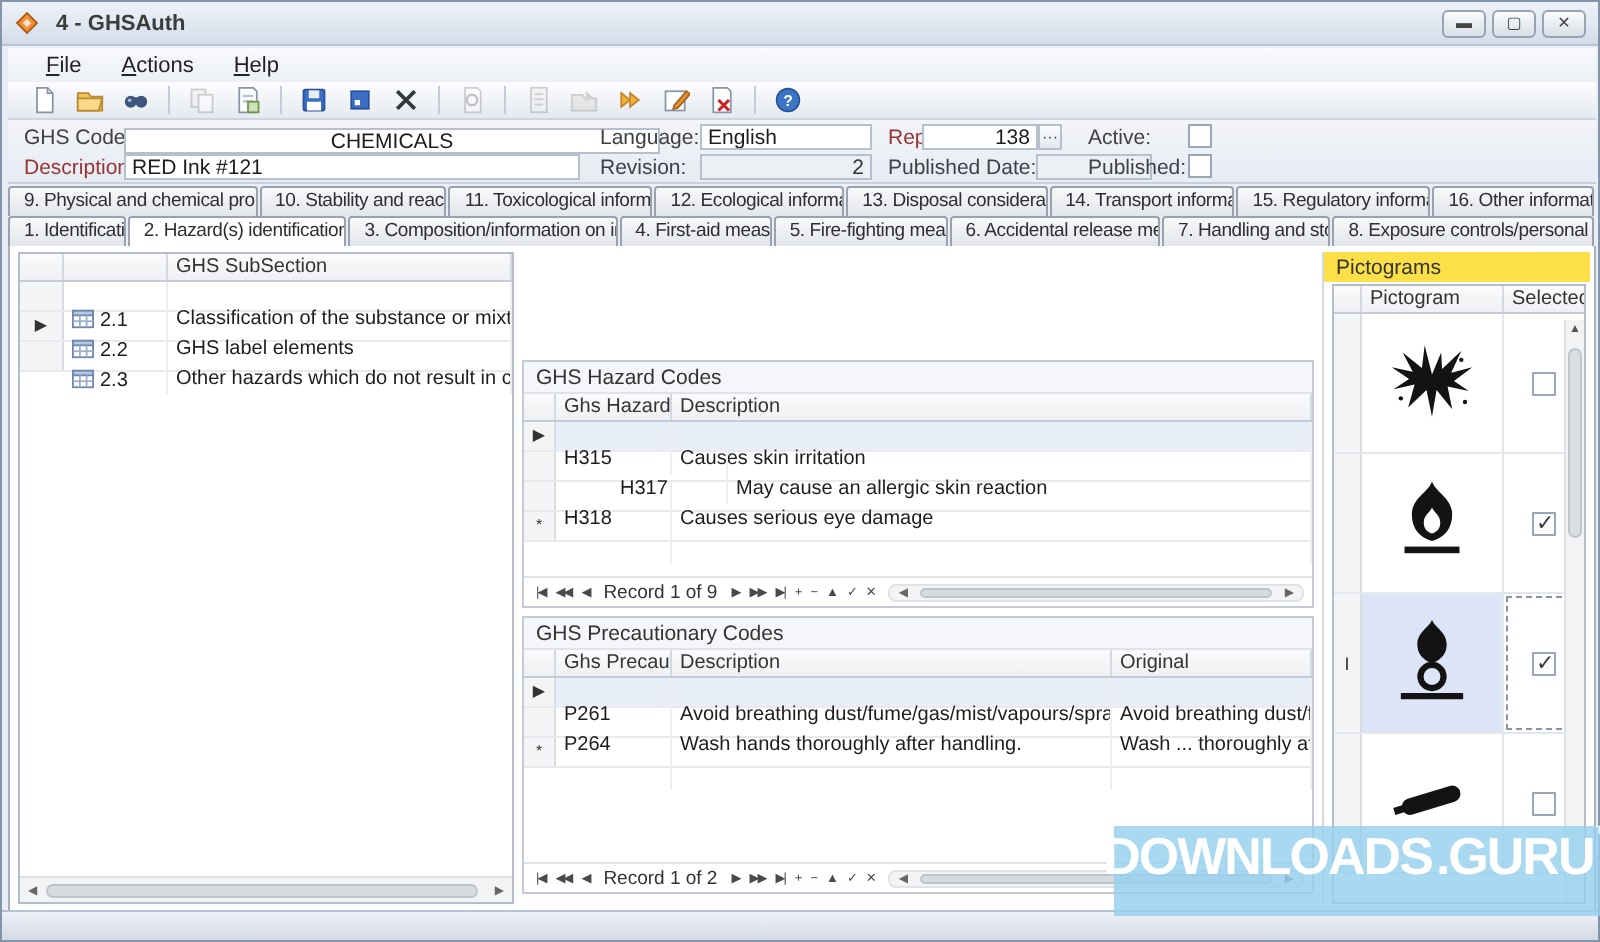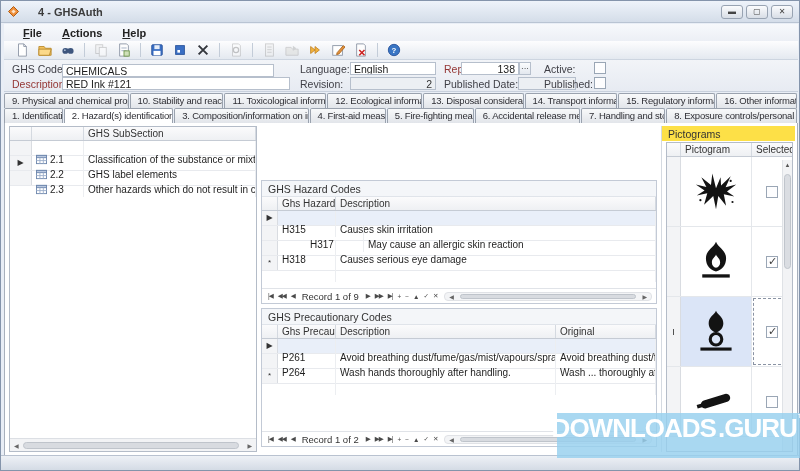--- a/index.html
+++ b/index.html
@@ -4,29 +4,29 @@
 <style>
   * { margin:0; padding:0; box-sizing:border-box; }
   html,body { width:800px; height:471px; overflow:hidden; }
   body { font-family:"Liberation Sans","DejaVu Sans",sans-serif; font-size:11px; color:#2b2b2b; }
   #app { position:relative; width:800px; height:471px; background:#e9eef6; border:1px solid #8494ab; }
 
   
   .titlebar { position:absolute; left:0; top:0; width:100%; height:22px;
     background:linear-gradient(#eef3fa,#d4dde9); border-bottom:1px solid #b9c4d3;
     display:flex; align-items:center; padding:0 6px; }
-  .titlebar .title { margin-left:18px; color:#3c3c3c; font-weight:bold; font-size:11px; }
+  .titlebar .title { margin-left:8px; color:#3c3c3c; font-weight:bold; font-size:11px; }
   .winbtns { margin-left:auto; display:flex; gap:3px; }
   .winbtn { width:22px; height:14px; border:1px solid #98a3b2; border-radius:3px;
     background:linear-gradient(#fbfcfd,#d8dee6); font-size:8px; line-height:12px; text-align:center; color:#444; }
 
   
   .menubar { position:absolute; left:3px; top:23px; width:794px; height:17px;
     background:linear-gradient(#f7f9fc,#eceff5); display:flex; align-items:center; padding-left:10px; gap:2px; }
-  .menuitem { padding:1px 9px; color:#222;font-weight:bold; }
+  .menuitem { padding:1px 9px; color:#222; }
   .menuitem u { text-decoration:underline; }
 
   
   .toolbar { position:absolute; left:3px; top:40px; width:794px; height:19px;
     background:linear-gradient(#fdfdfe,#e4e9f0); border-bottom:1px solid #cdd5e0;
     display:flex; align-items:center; padding-left:8px; gap:3px; }
   .tbtn { width:20px; height:17px; display:flex; align-items:center; justify-content:center; border-radius:2px; }
   .tbtn svg { width:14px; height:14px; }
   .tbtn.disabled { opacity:.45; filter:grayscale(.9); }
   .tsep { width:1px; height:14px; background:#c3ccd8; margin:0 3px; }
@@ -233,21 +233,21 @@
     <div class="tbtn">
         <svg viewBox="0 0 16 16">
           <circle cx="8" cy="8" r="6.5" fill="#3a76c4" stroke="#27519a"></circle>
           <text x="8" y="11.5" font-size="9" fill="#fff" text-anchor="middle" font-family="Liberation Sans,sans-serif" font-weight="bold">?</text>
         </svg>
       </div>
   </div>
 
   <div class="formpanel">
     <span class="flabel" style="left:8px;top:3px">GHS Code:</span>
-    <input class="finput" style="left: 58px; top: 4px; width: 212px;" value="CHEMICALS">
+    <input class="finput" style="left: 58px; top: 4px; width: 268px; text-align: center;" value="CHEMICALS">
     <span class="flabel req" style="left:8px;top:18px">Description:</span>
     <input class="finput" style="left: 58px; top: 17px; width: 228px;" value="RED Ink #121">
 
     <span class="flabel" style="left:296px;top:3px">Language:</span>
     <input class="finput" style="left: 346px; top: 2px; width: 86px;" value="English">
     <span class="flabel" style="left:296px;top:18px">Revision:</span>
     <input class="finput gray num" style="left: 346px; top: 17px; width: 86px;" value="2">
 
     <span class="flabel req" style="left:440px;top:3px">Report:</span>
     <input class="finput num" style="left: 457px; top: 2px; width: 58px;" value="138">

